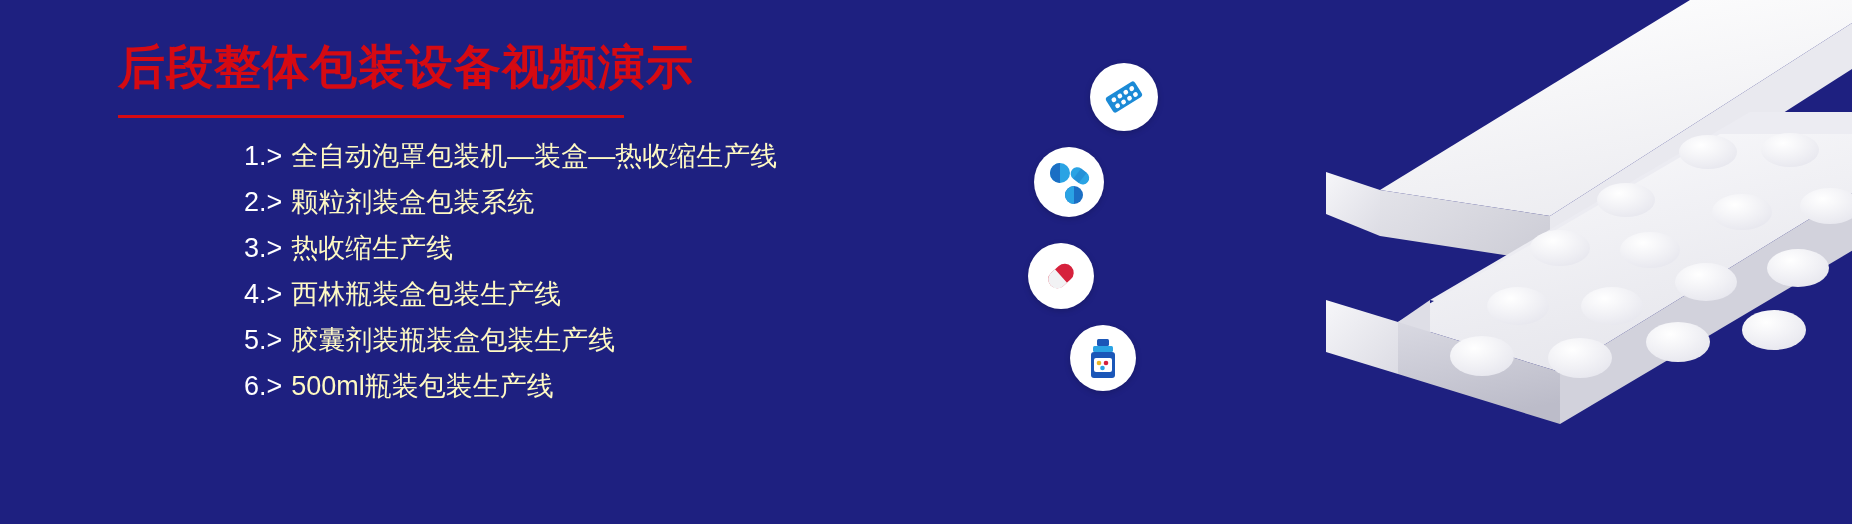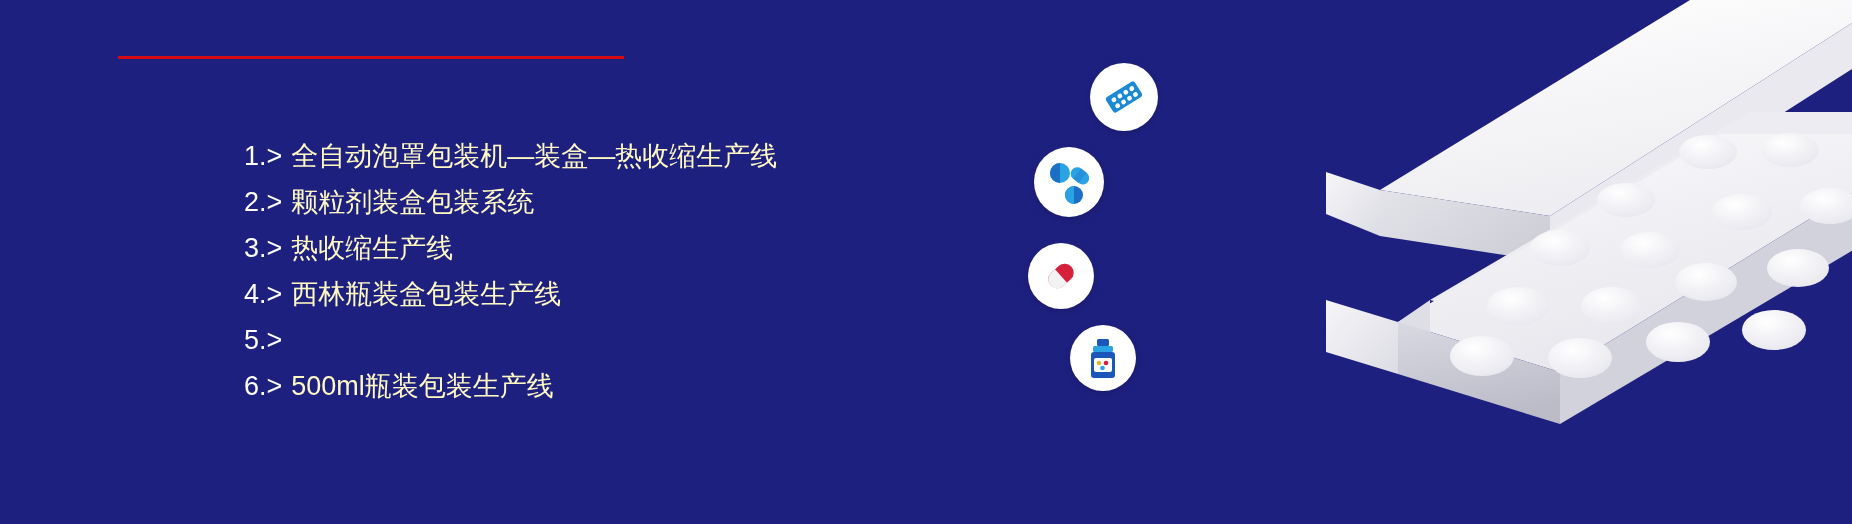--- a/index.html
+++ b/index.html
@@ -108,20 +108,21 @@
     height: 524px;
   }
   #product-art svg { display: block; width: 100%; height: 100%; }
 </style>
 </head>
 <body>
 
 <div id="banner">
 
   <div id="title-block">
+    <div id="page-title">后段整体包装设备视频演示</div>
     <div id="title-rule"></div>
   </div>
 
   <div id="list-block">
 
     <div class="list-item">
       <span class="list-num">1.&gt;</span>
       <span class="list-text">全自动泡罩包装机—装盒—热收缩生产线</span>
     </div>
 
@@ -135,20 +136,21 @@
       <span class="list-text">热收缩生产线</span>
     </div>
 
     <div class="list-item">
       <span class="list-num">4.&gt;</span>
       <span class="list-text">西林瓶装盒包装生产线</span>
     </div>
 
     <div class="list-item">
       <span class="list-num">5.&gt;</span>
+      <span class="list-text">胶囊剂装瓶装盒包装生产线</span>
     </div>
 
     <div class="list-item">
       <span class="list-num">6.&gt;</span>
       <span class="list-text">500ml瓶装包装生产线</span>
     </div>
 
   </div>
 
   <div id="icon-cluster">

